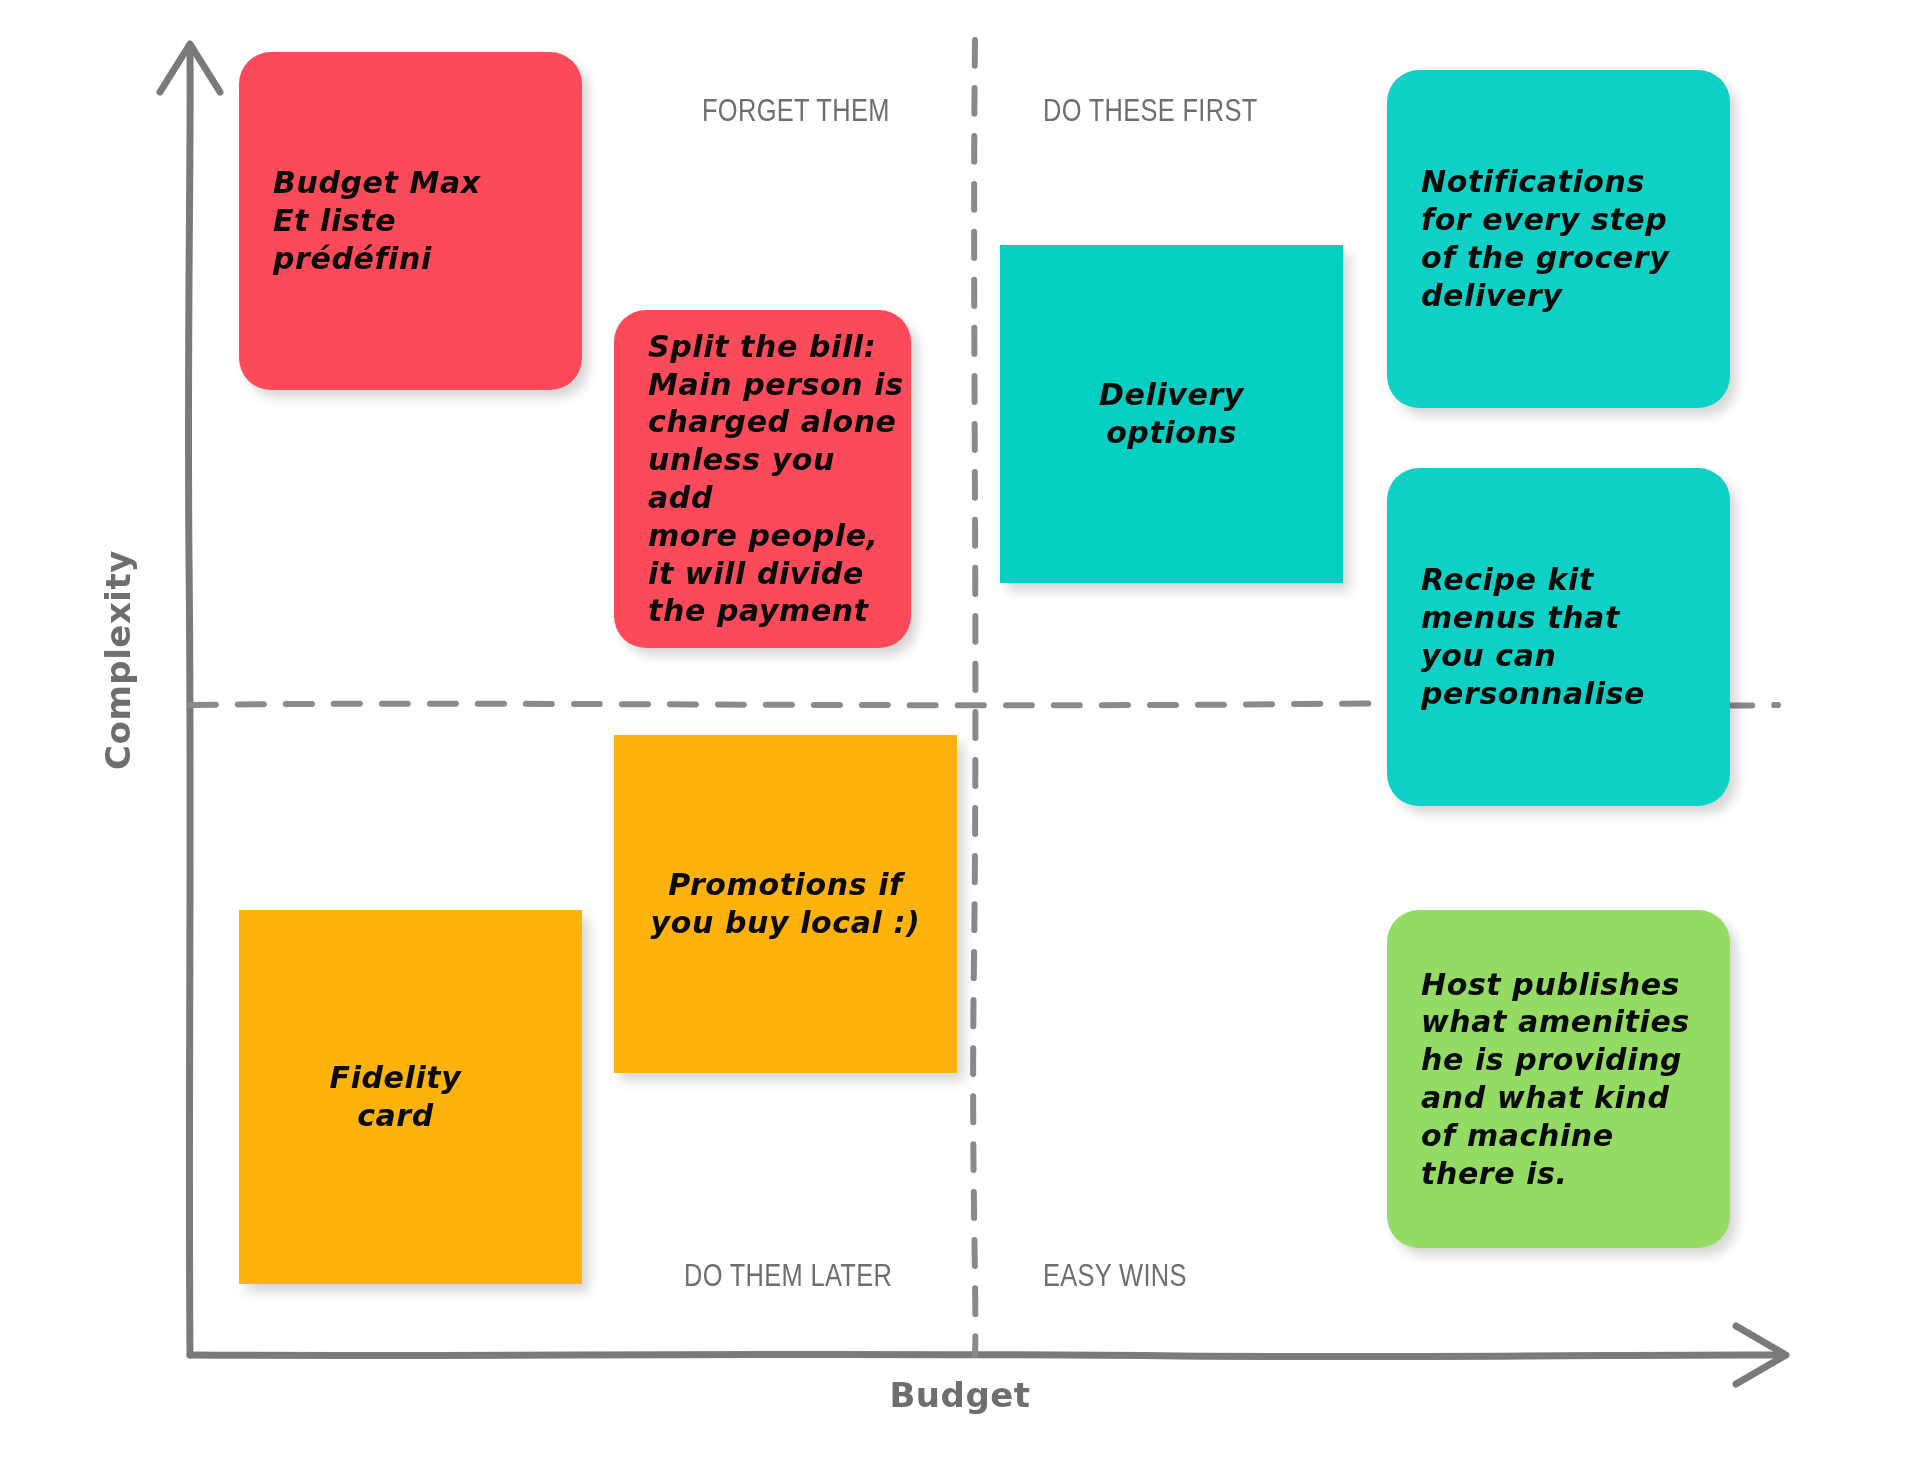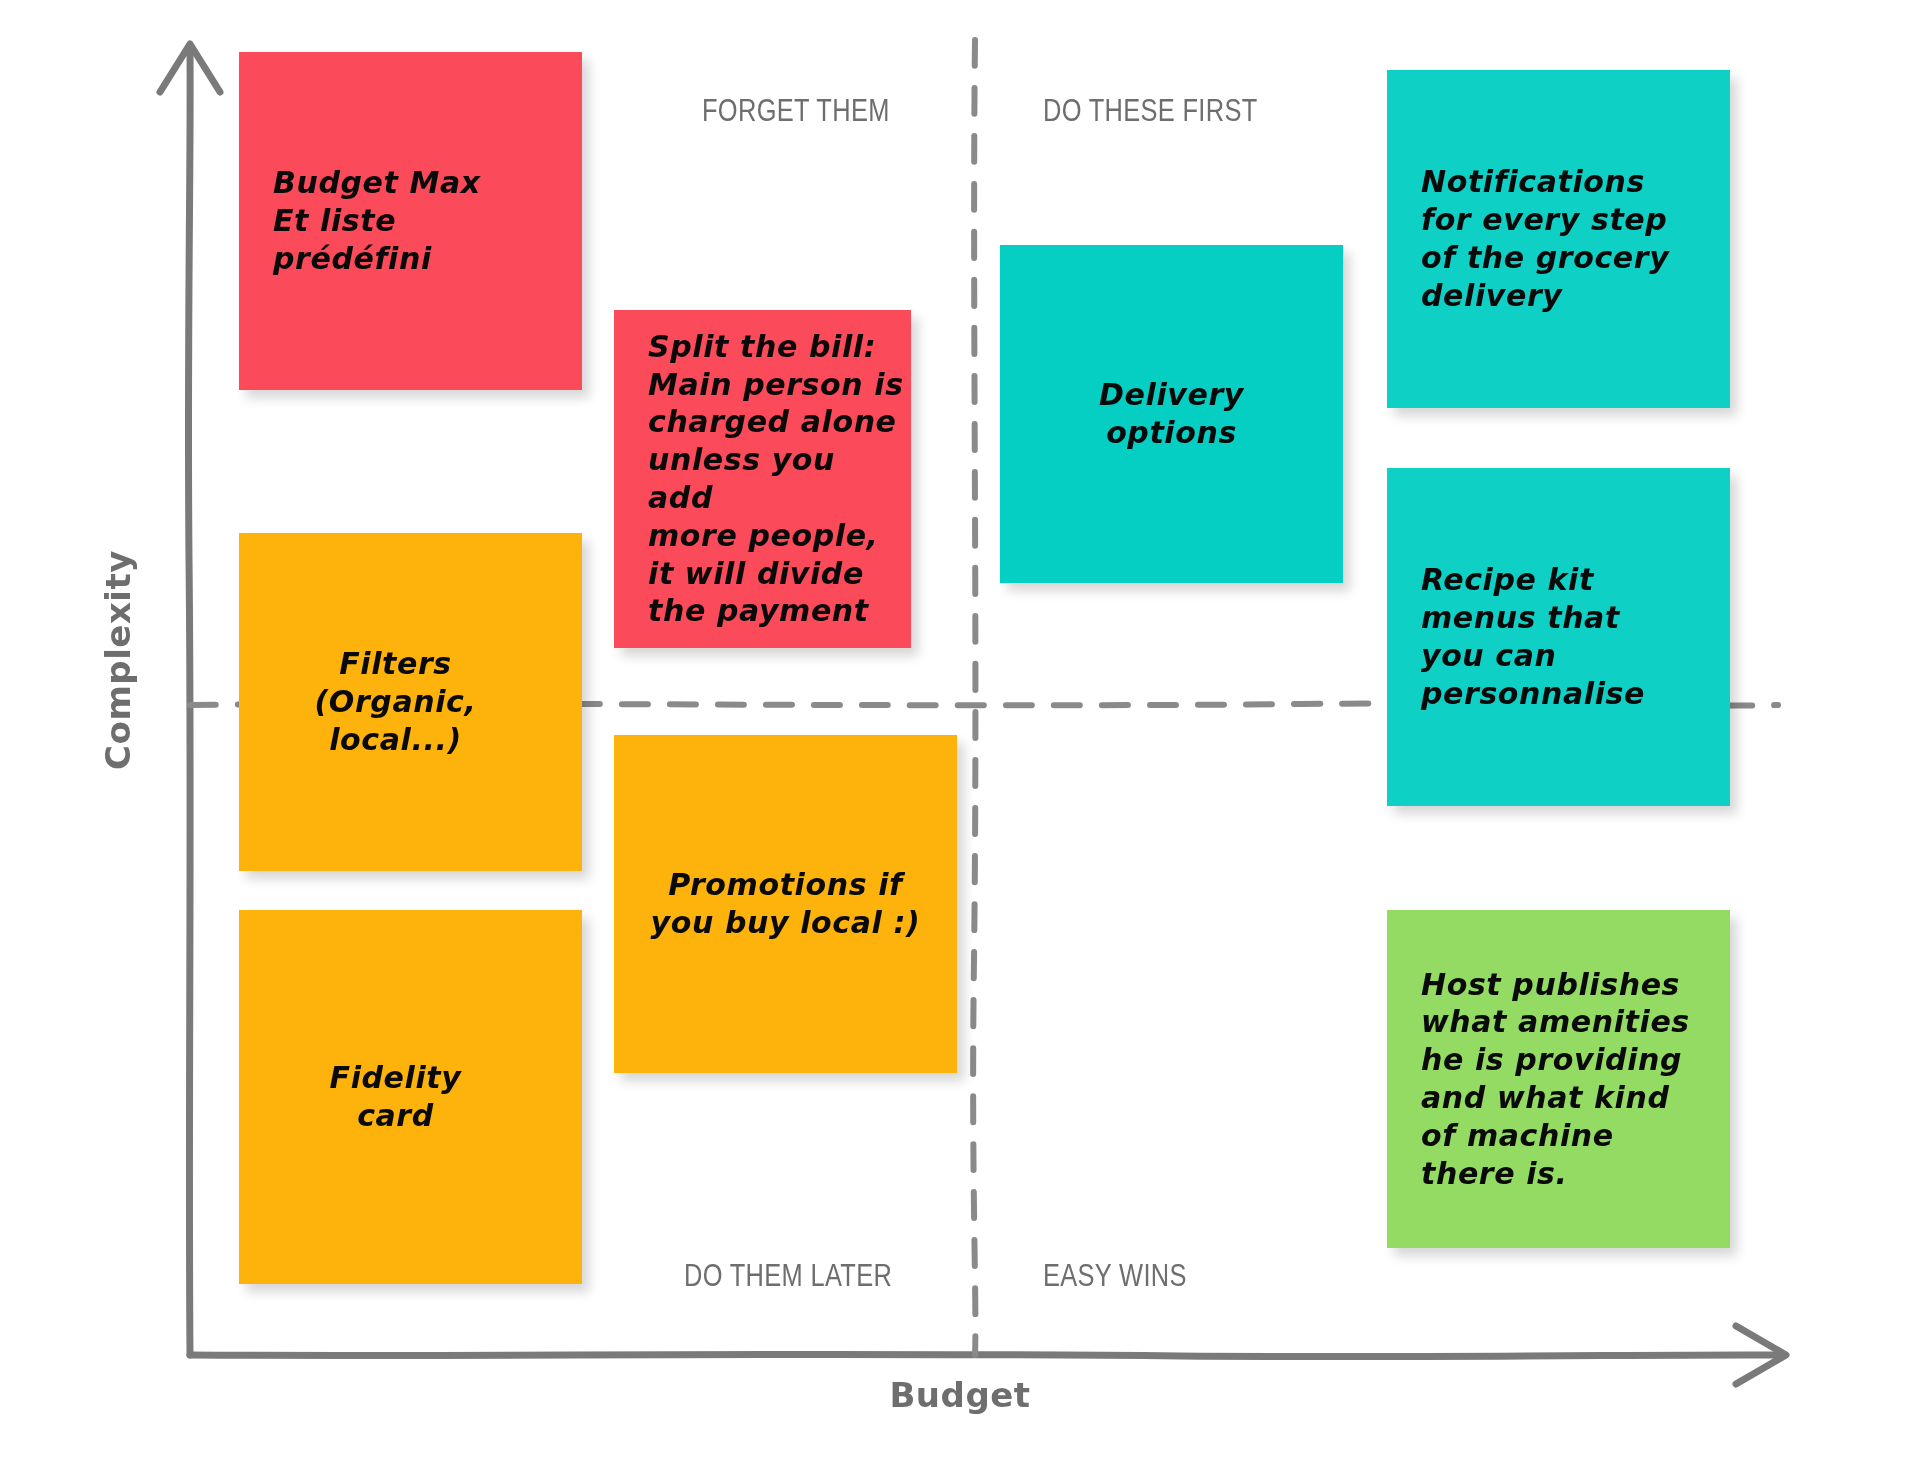--- a/index.html
+++ b/index.html
@@ -85,21 +85,21 @@
     font-style: italic;
     font-size: 30px;
     line-height: 1.26;
     letter-spacing: 0.6px;
     white-space: pre-line;
   }
   .note .note-text {
     width: 100%;
     display: block;
   }
-  .note.align-left  { justify-content: flex-start; }
+  .note.align-left  { justify-content: flex-start; border-radius: 32px; }
   .note.align-left .note-text  { text-align: left; }
   .note.align-center{ justify-content: center; }
   .note.align-center .note-text { text-align: center; }
 
   #note-budget-max {
     left: 239px; top: 52px; width: 343px; height: 338px;
     background: #FB4B5A; padding: 0 0 0 34px;
   }
   #note-split-bill {
     left: 614px; top: 310px; width: 297px; height: 338px;
@@ -171,25 +171,20 @@
   <div class="note align-left" id="note-split-bill">
     <span class="note-text">Split the bill:
 Main person is
 charged alone
 unless you add
 more people,
 it will divide
 the payment</span>
   </div>
 
-  <div class="note align-center" id="note-filters">
-    <span class="note-text">Filters
-(Organic,
-local...)</span>
-  </div>
 
   <div class="note align-center" id="note-fidelity">
     <span class="note-text">Fidelity
 card</span>
   </div>
 
   <div class="note align-center" id="note-promotions">
     <span class="note-text">Promotions if
 you buy local :)</span>
   </div>

